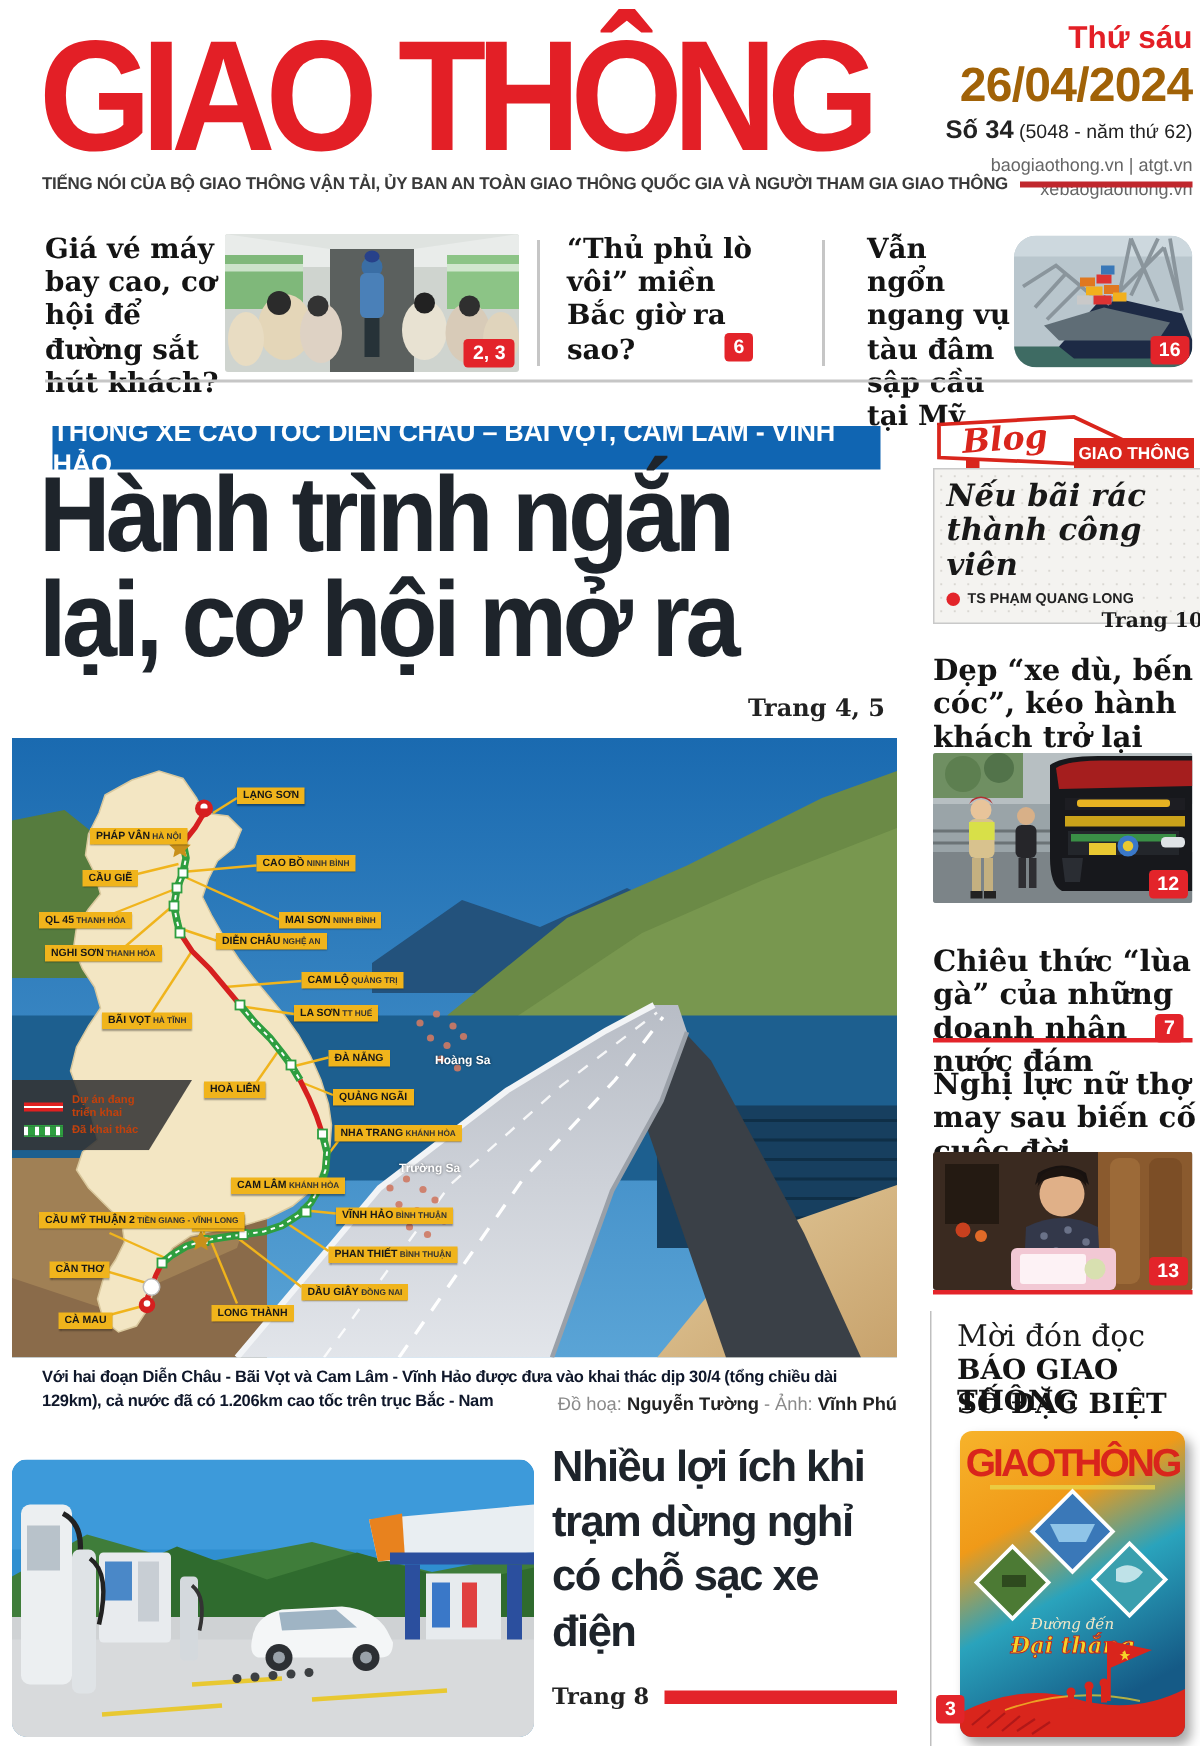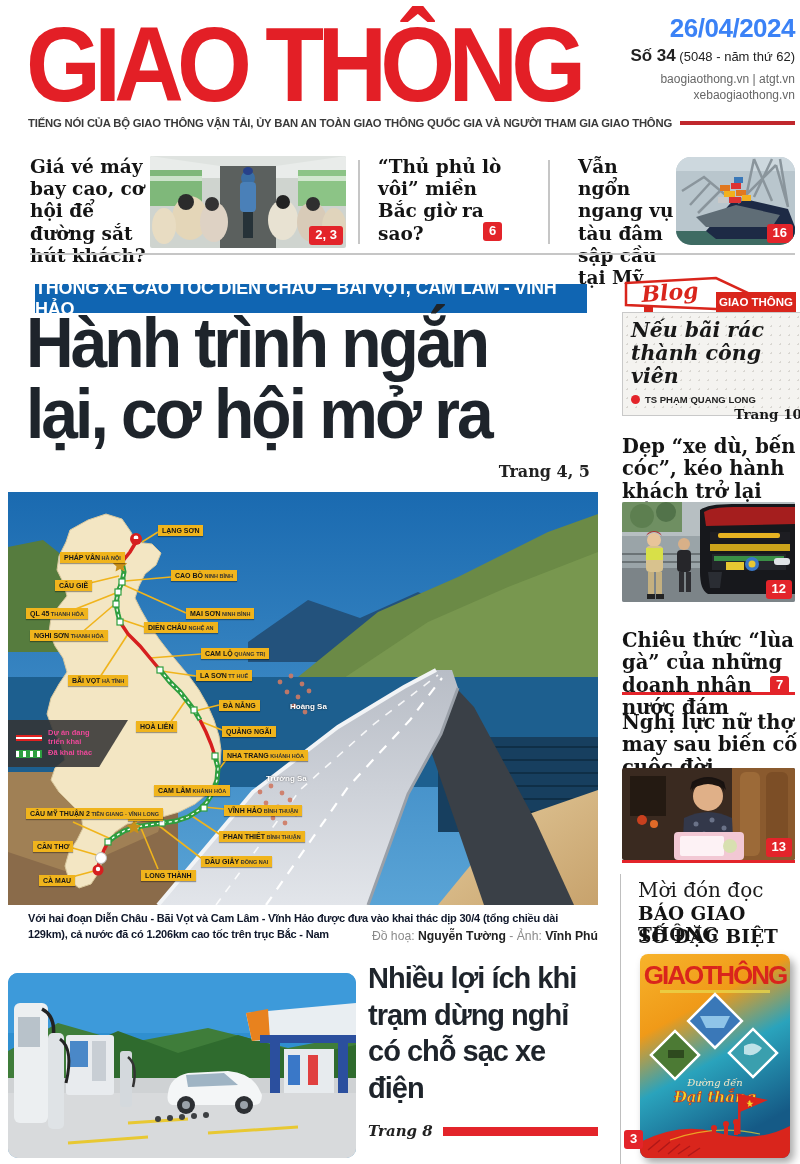--- a/index.html
+++ b/index.html
@@ -4,21 +4,21 @@
 <style>
   html,body{margin:0;padding:0;background:#fff;}
   #page{position:relative;width:800px;height:1164px;background:#fff;overflow:hidden;
         font-family:"Liberation Sans",sans-serif;color:#1a1a1a;}
   .abs{position:absolute;}
   
   #logo{left:26px;top:12px;font-weight:bold;font-size:86px;line-height:1;color:#e31f26;
         letter-spacing:-6px;transform:scale(1.12,1.22);transform-origin:left top;white-space:nowrap;}
   #hdr-info{right:5px;top:14px;width:190px;text-align:right;line-height:1.15;}
   .hdr-weekday{color:#e31f26;font-size:21px;font-weight:bold;}
-  .hdr-date{color:#3b82f6;font-size:26px;font-weight:bold;letter-spacing:-0.5px;}
+  .hdr-date{color:#a16207;font-size:32px;font-weight:bold;letter-spacing:-0.5px;}
   .hdr-issue{color:#222;font-size:13px;margin-top:2px;}
   .hdr-issue b{font-size:17px;}
   .hdr-sites{color:#666;font-size:12px;margin-top:7px;line-height:1.3;}
   #tagline-row{left:28px;top:117px;right:5px;display:flex;align-items:center;gap:8px;}
   #tagline{font-size:11.3px;font-weight:bold;color:#3a3a3a;letter-spacing:-0.2px;white-space:nowrap;}
   #tagline-rule{flex:1;height:4px;background:#c0272d;}
   
   .tstitle{font-family:"DejaVu Serif","Liberation Serif",serif;font-weight:bold;font-size:18.5px;line-height:1.2;color:#141414;}
   .badge{background:#e3242a;color:#fff;font-weight:bold;font-size:13px;padding:1px 6px 2px;border-radius:3px;line-height:1.2;}
   .vline{width:2px;background:#c6c6c6;}
@@ -29,37 +29,37 @@
   #kicker{left:35px;top:284px;width:552px;height:29px;background:#1065b2;color:#fff;
           display:flex;align-items:center;justify-content:center;font-weight:bold;font-size:18px;letter-spacing:-0.2px;}
   #headline{left:26px;top:308px;width:578px;font-weight:bold;font-size:66px;line-height:0.99;
             letter-spacing:-3px;color:#1e242b;transform:scaleY(1.08);transform-origin:left top;}
   #trang45{left:420px;top:462px;width:170px;text-align:right;font-family:"DejaVu Serif","Liberation Serif",serif;
            font-weight:bold;font-size:16px;color:#222;}
   #mainimg{left:8px;top:492px;width:590px;height:413px;}
   .map-label{position:absolute;background:#f0b41c;color:#171717;font-weight:bold;font-size:7px;
              padding:1.5px 4px;white-space:nowrap;box-shadow:0 1px 1px rgba(0,0,0,.35);line-height:1.1;}
   .map-label .sub{font-size:5.5px;font-weight:bold;color:#333;}
-  #legend{position:absolute;left:0;top:228px;width:104px;background:rgba(52,52,52,.88);color:#ec4899;
+  #legend{position:absolute;left:0;top:228px;width:104px;background:rgba(52,52,52,.88);color:#c2410c;
           padding:6px 8px;clip-path:polygon(0 0,100% 0,76% 100%,0 100%);}
   .leg-row{display:flex;align-items:center;gap:6px;margin:3px 0;}
   .leg-line{width:26px;height:6px;flex:0 0 auto;}
   .leg-red{background:linear-gradient(#e02020 35%,#fff 35%,#fff 65%,#e02020 65%);}
   .leg-green{background:repeating-linear-gradient(90deg,#fff 0 3px,#2e9e3f 3px 7px);border-top:1.5px solid #2e9e3f;border-bottom:1.5px solid #2e9e3f;}
   .leg-txt{font-size:7.5px;font-weight:bold;line-height:1.15;width:52px;}
   .island{position:absolute;color:#fff;font-size:8px;font-weight:bold;text-shadow:0 0 2px rgba(0,0,0,.6);padding-left:20px;}
   #caption{left:28px;top:911px;width:570px;font-size:11px;font-weight:bold;color:#0f172a;line-height:1.45;letter-spacing:-0.2px;}
   #credit{left:320px;top:929px;width:278px;text-align:right;font-size:12.2px;color:#8a8a8a;}
   #credit b{color:#222;}
   
   #gas-photo{left:8px;top:973px;width:348px;height:185px;border-radius:10px;overflow:hidden;}
   #bot-headline{left:368px;top:960px;width:232px;font-weight:bold;font-size:29px;line-height:1.26;
                 letter-spacing:-1px;color:#1e242b;}
   #bot-page-row{left:368px;top:1122px;width:230px;display:flex;align-items:center;gap:10px;}
-  #bot-page{font-family:"DejaVu Serif","Liberation Serif",serif;font-weight:bold;font-size:15px;color:#222;font-style:italic;}
+  #bot-page{font-family:"DejaVu Serif","Liberation Serif",serif;font-weight:bold;font-size:15px;color:#222;}
   #bot-rule{flex:1;height:9px;background:#e3242a;}
   
   .rc-title{font-family:"DejaVu Serif","Liberation Serif",serif;font-weight:bold;font-size:19.5px;line-height:1.15;color:#141414;}
   #blogbox{left:622px;top:312px;width:171px;height:92px;border:1px solid #c9c9c9;
            background:#f4f3f0;background-image:radial-gradient(#d9d7d2 1px,transparent 1px);background-size:9px 9px;
            padding:6px 8px 4px;}
   #blog-title{font-family:"DejaVu Serif","Liberation Serif",serif;font-style:italic;font-weight:bold;
               font-size:20.5px;line-height:1.12;color:#181818;}
   #blog-author{display:flex;align-items:center;gap:5px;margin-top:6px;}
   #blog-author .dot{width:9px;height:9px;border-radius:50%;background:#e3242a;flex:0 0 auto;}
@@ -73,20 +73,21 @@
   #cover{left:640px;top:954px;width:150px;height:204px;border-radius:8px;overflow:hidden;
          box-shadow:4px 5px 8px rgba(0,0,0,.35);}
 </style>
 </head>
 <body>
 
 <div id="page">
 
   <div class="abs" id="logo">GIAO THÔNG</div>
   <div class="abs" id="hdr-info">
+    <div class="hdr-weekday">Thứ sáu</div>
     <div class="hdr-date">26/04/2024</div>
     <div class="hdr-issue"><b>Số 34</b><span> (5048 - năm thứ 62)</span></div>
     <div class="hdr-sites">
       <div>baogiaothong.vn | atgt.vn</div>
       <div>xebaogiaothong.vn</div>
     </div>
   </div>
   <div class="abs tstitle" style="left:30px;top:156px;width:120px;">Giá vé máy bay cao, cơ hội để đường sắt hút khách?</div>
 
   <div class="abs" id="tagline-row">

